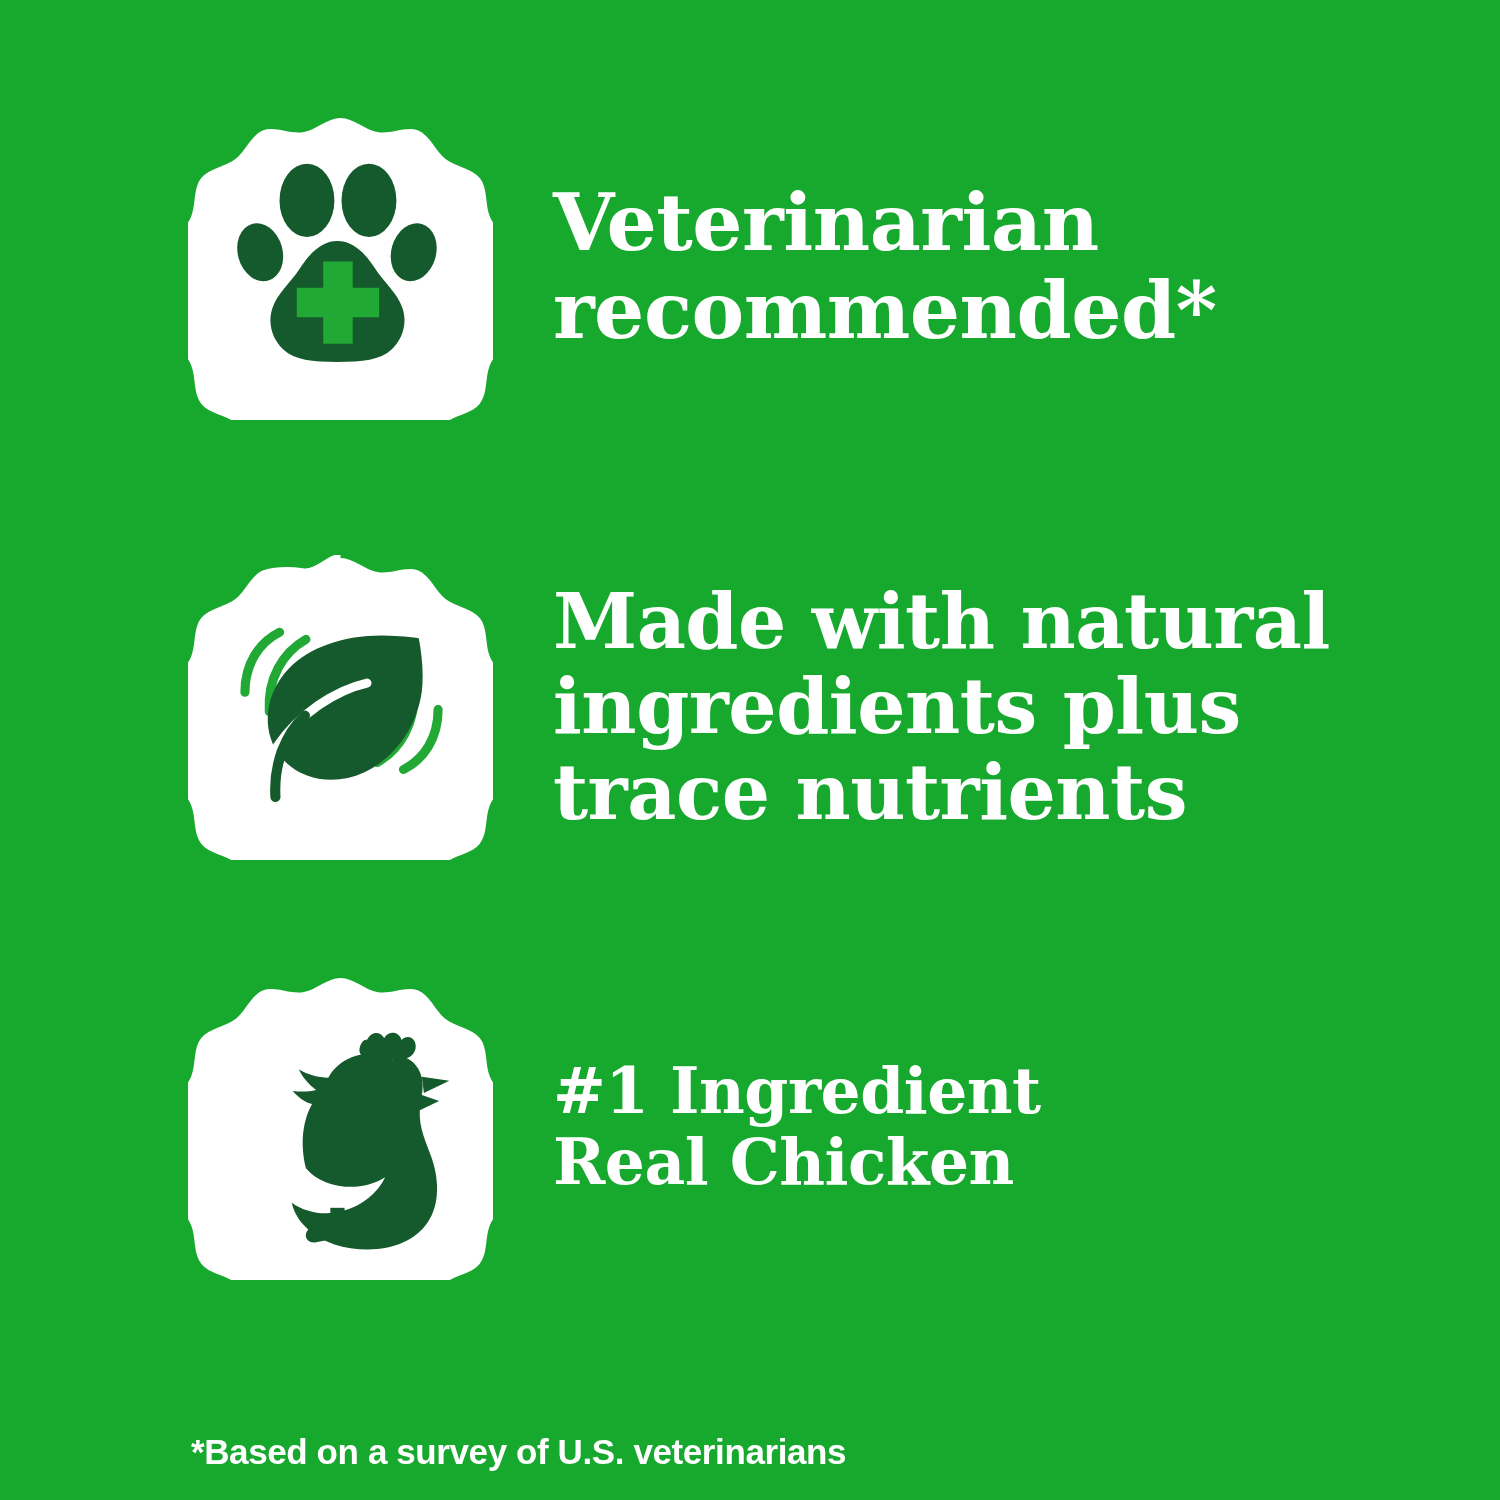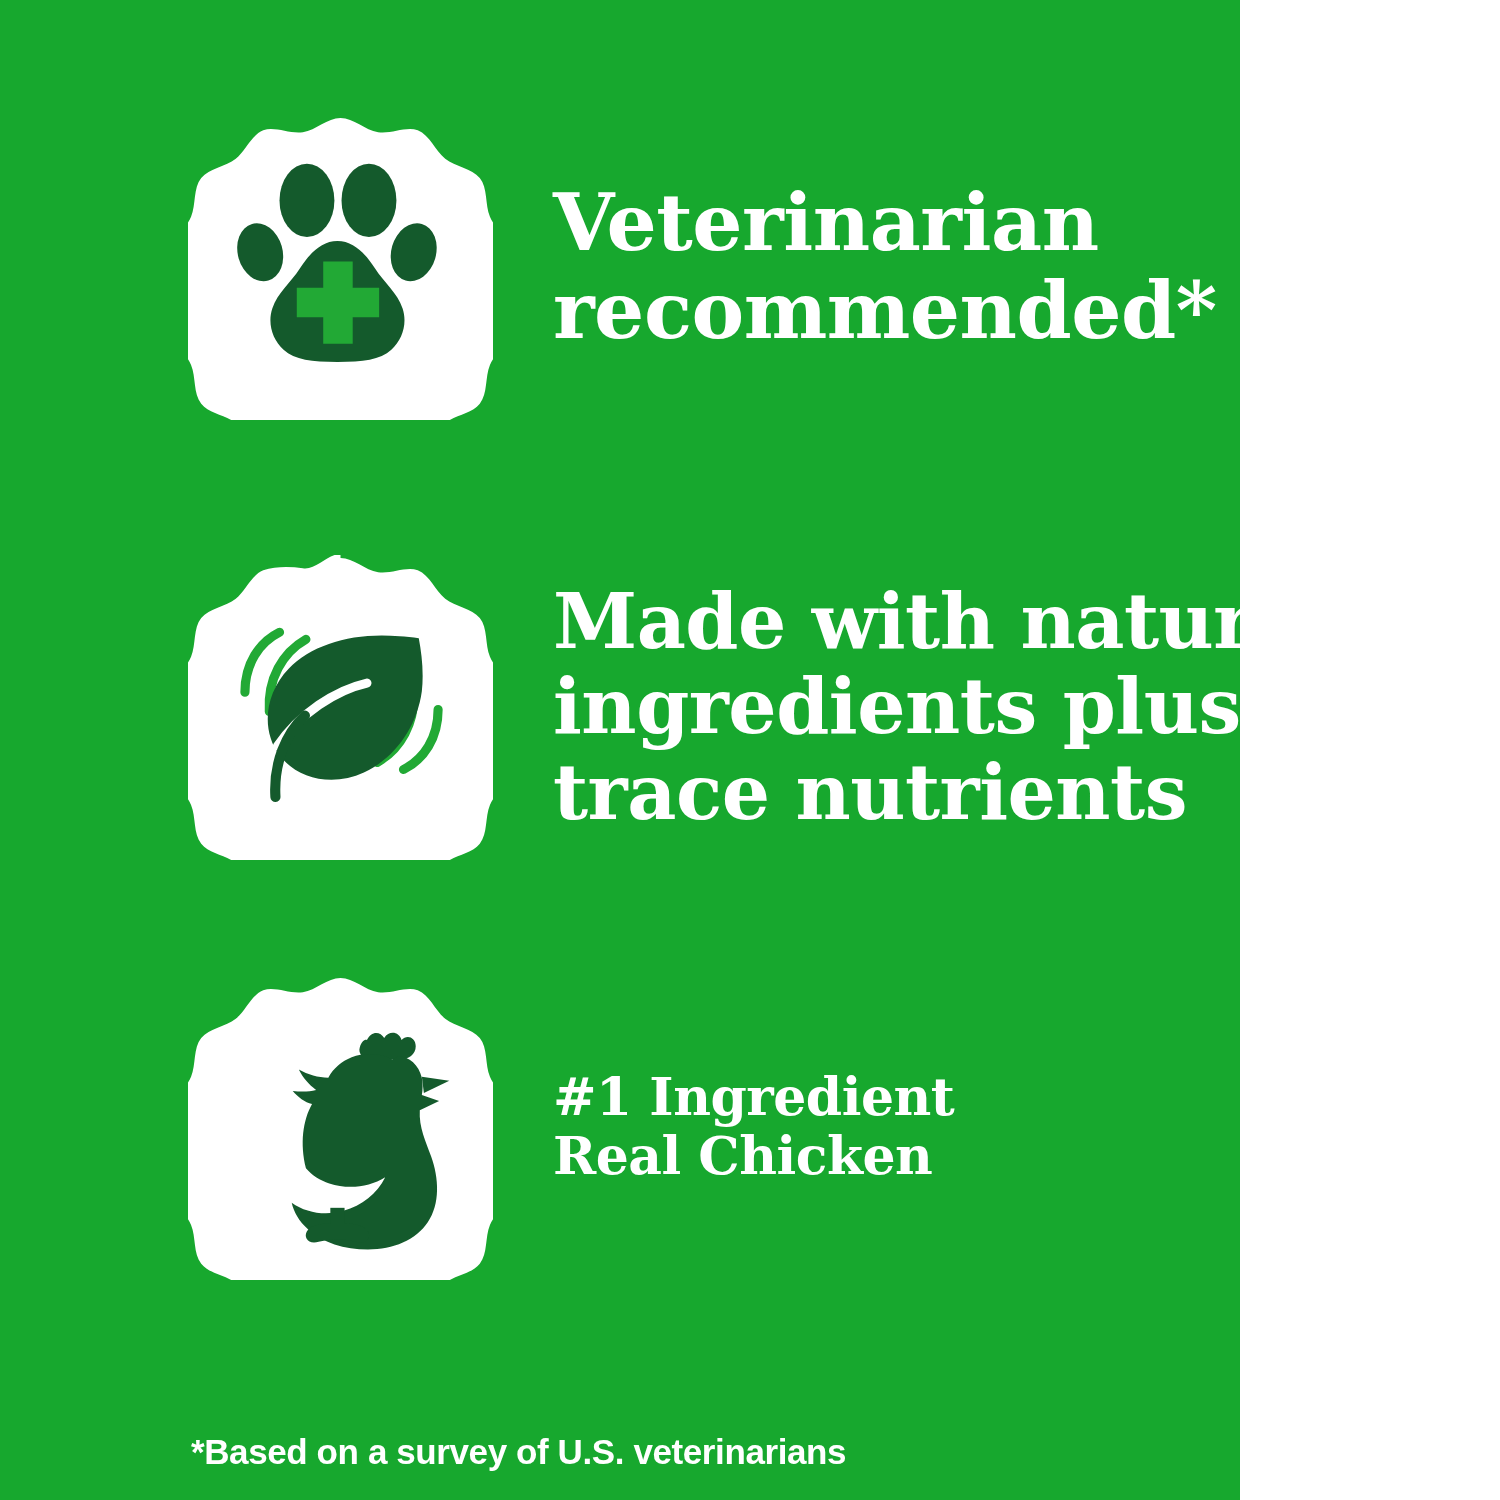--- a/index.html
+++ b/index.html
@@ -7,21 +7,21 @@
     padding: 0;
   }
   body {
     width: 1500px;
     height: 1500px;
     overflow: hidden;
     font-family: "Liberation Sans", sans-serif;
   }
   #stage {
     position: relative;
-    width: 1240px;
+    width: 1500px;
     height: 1500px;
     background: #17A82E;
   }
 
   
   .feature-row {
     position: absolute;
     left: 0;
     width: 1500px;
     height: 310px;
@@ -45,21 +45,21 @@
     margin-left: 60px;
     color: #FFFFFF;
     font-family: "DejaVu Serif", "Liberation Serif", serif;
     font-weight: bold;
     font-size: 79px;
     line-height: 1.11;
     letter-spacing: -0.5px;
     white-space: pre-line;
   }
   #feature-text-1 { font-size: 76px; line-height: 1.12; }
-  #feature-text-2 { font-size: 52px; line-height: 1.13; }
+  #feature-text-2 { font-size: 63px; line-height: 1.13; }
 
   
   #footnote {
     position: absolute;
     left: 191px;
     top: 1432px;
     color: #FFFFFF;
     font-family: "Liberation Sans", sans-serif;
     font-weight: bold;
     font-size: 35px;

